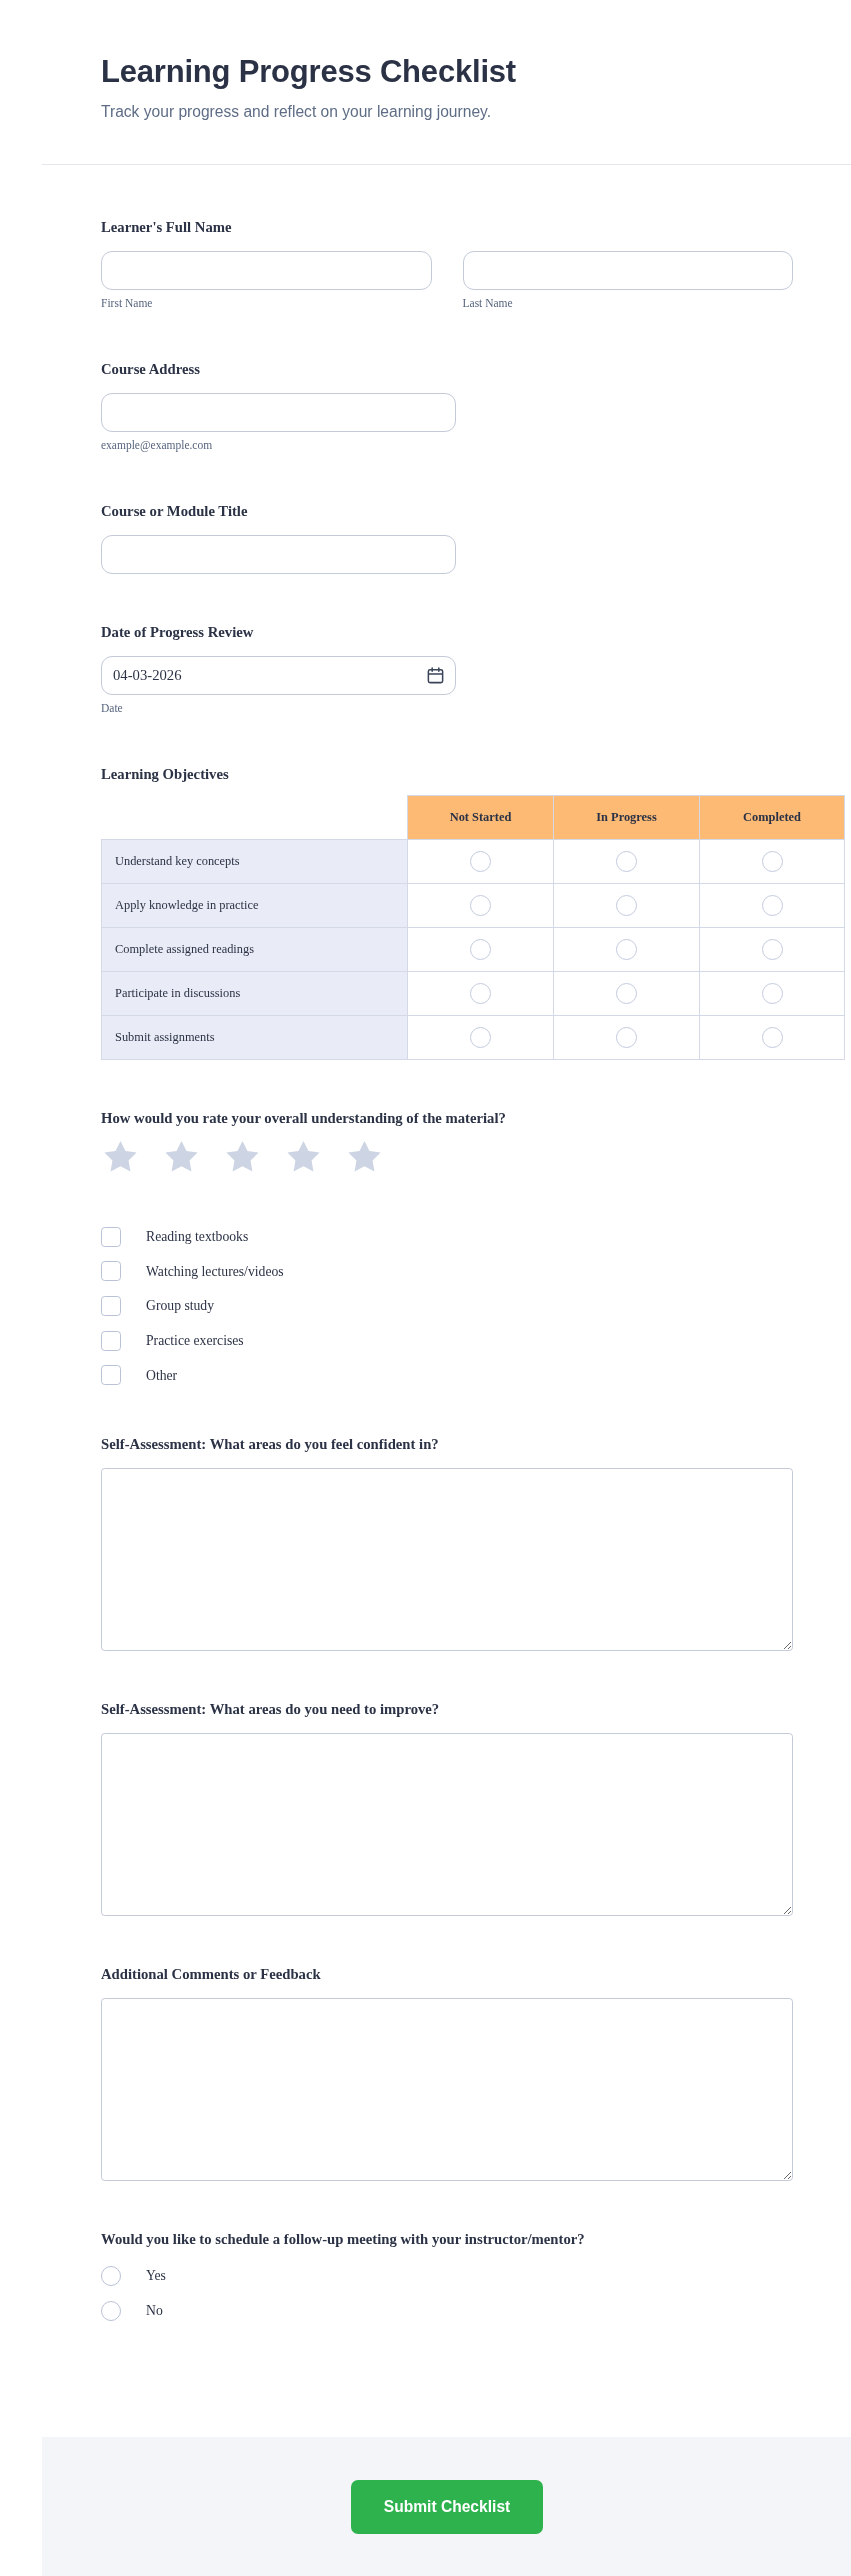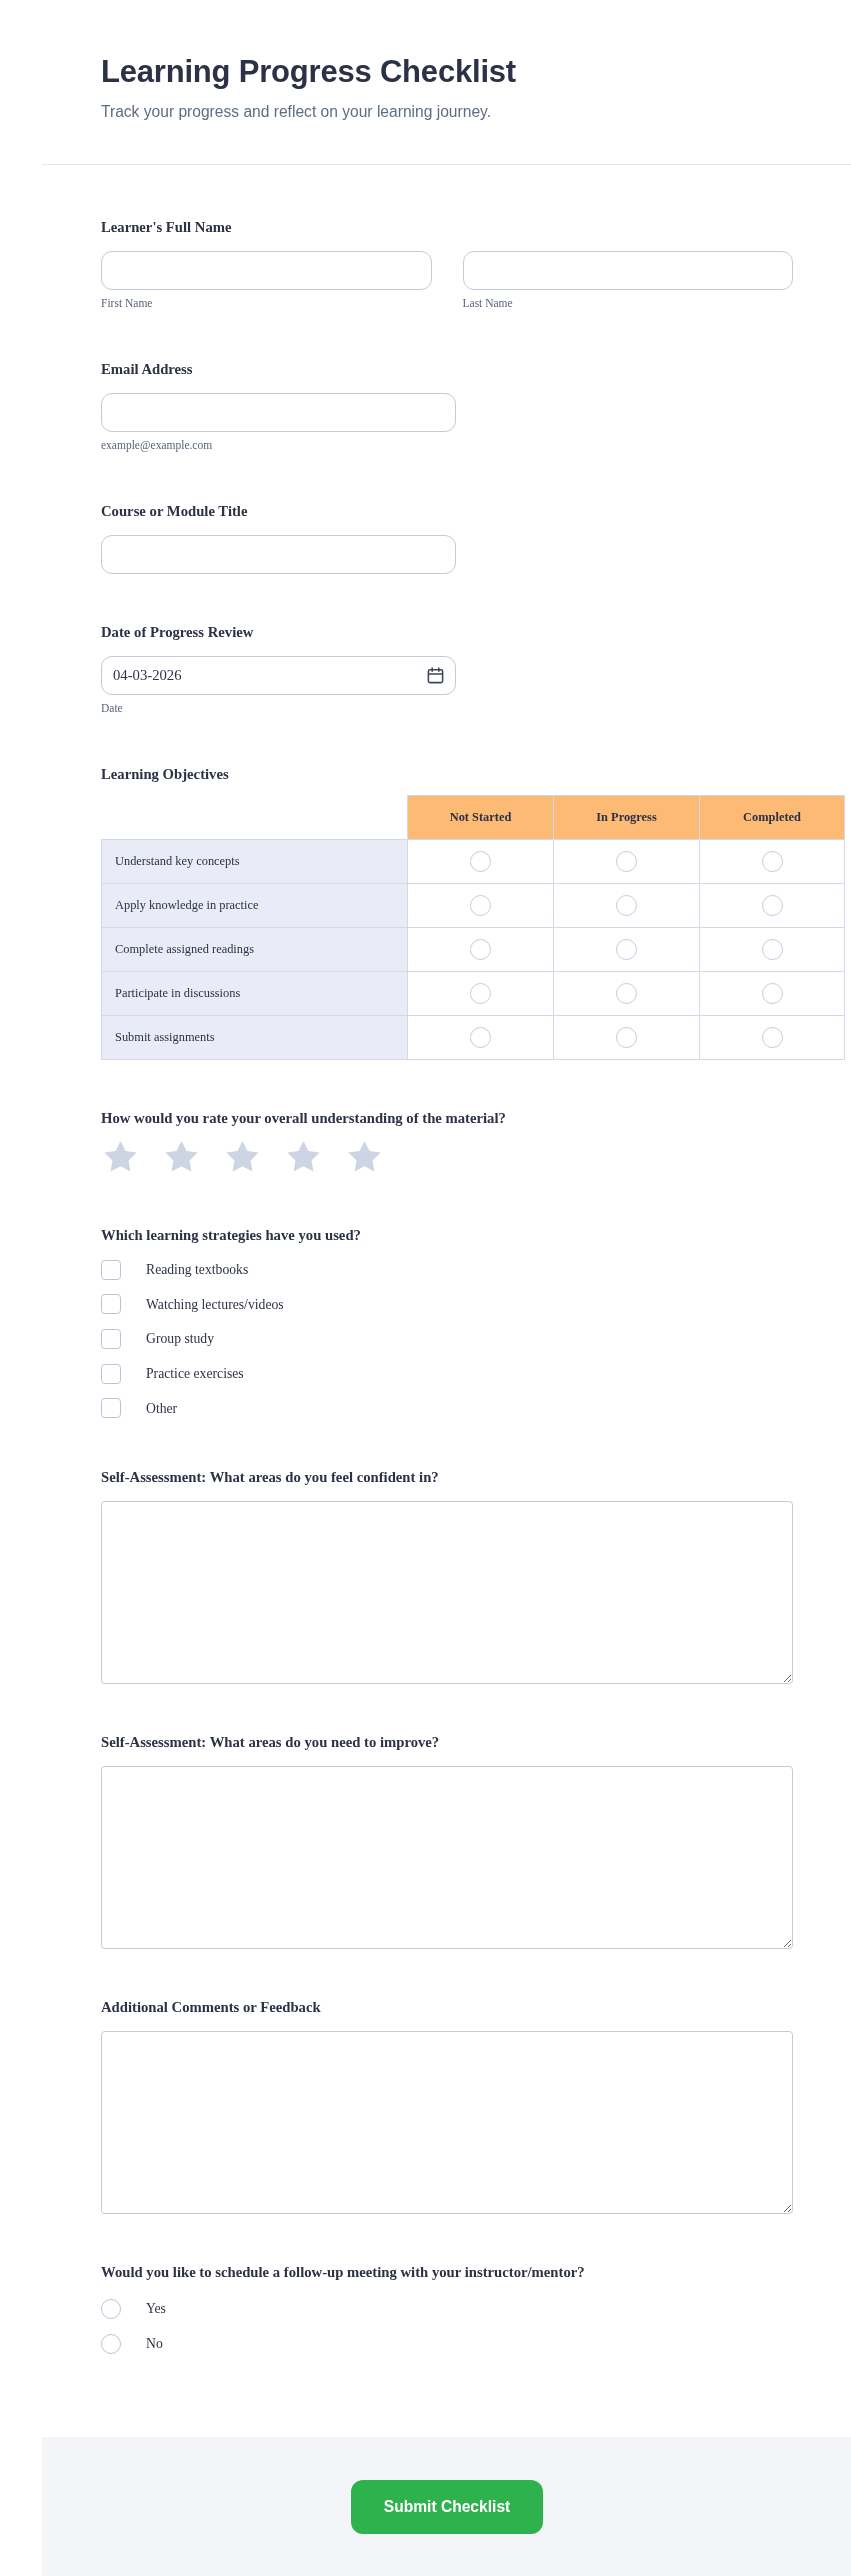--- a/index.html
+++ b/index.html
@@ -79,21 +79,21 @@
     border: 0.9px solid #c3cad8; border-radius: 3.7px;
     padding: 9.2px 11px; font-size: 14.7px; color: #2b3245;
     font-family: inherit; resize: both; background: #fff;
   }
 
   
   .form-footer { background: #f4f5f9; height: 139px; flex: none; display: flex; align-items: center; justify-content: center; }
   .submit-btn {
     height: 54px; padding: 0 33px;
     background: #2eb24d; color: #ffffff;
-    border: none; border-radius: 12px;
+    border: none; border-radius: 7px;
     font-size: 15.6px; font-weight: 600; font-family: inherit; cursor: pointer;
   }
 </style>
 </head>
 <body>
 
 <div class="page">
 
   <header class="form-header">
     <h1 class="form-title">Learning Progress Checklist</h1>
@@ -111,21 +111,21 @@
           <div class="sublabel">First Name</div>
         </div>
         <div class="name-col">
           <input type="text" class="text-input" style="">
           <div class="sublabel">Last Name</div>
         </div>
       </div>
     </section>
 
     <section class="field">
-      <label class="label">Email Address</label>
+      <label class="label">Course Address</label>
       <input type="text" class="text-input w-half" style="">
       <div class="sublabel">example@example.com</div>
     </section>
 
     <section class="field">
       <label class="label">Course or Module Title</label>
       <input type="text" class="text-input w-half" style="">
     </section>
 
     <section class="field">
@@ -221,21 +221,20 @@
           </span>
         <span class="star">
             <svg viewBox="0 0 24 24">
               <path d="M12 1.8l3.06 6.2 6.84.99-4.95 4.83 1.17 6.81L12 17.4l-6.12 3.23 1.17-6.81L2.1 8.99l6.84-.99z"></path>
             </svg>
           </span>
       </div>
     </section>
 
     <section class="field">
-      <label class="label">Which learning strategies have you used?</label>
       <div class="options">
         <div class="option">
           <span class="checkbox"></span>
           <span class="option-label">Reading textbooks</span>
         </div>
         <div class="option">
           <span class="checkbox"></span>
           <span class="option-label">Watching lectures/videos</span>
         </div>
         <div class="option">

